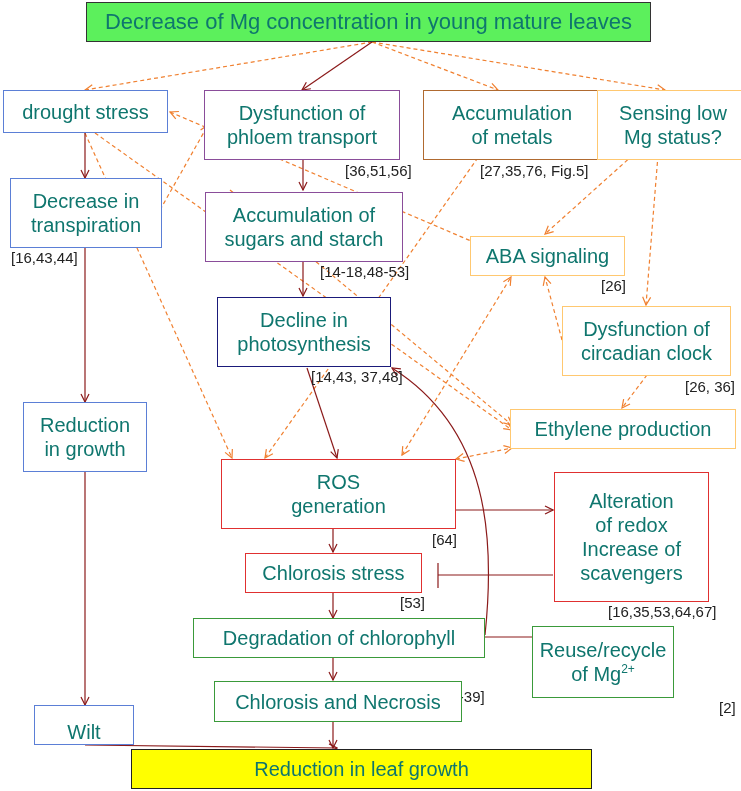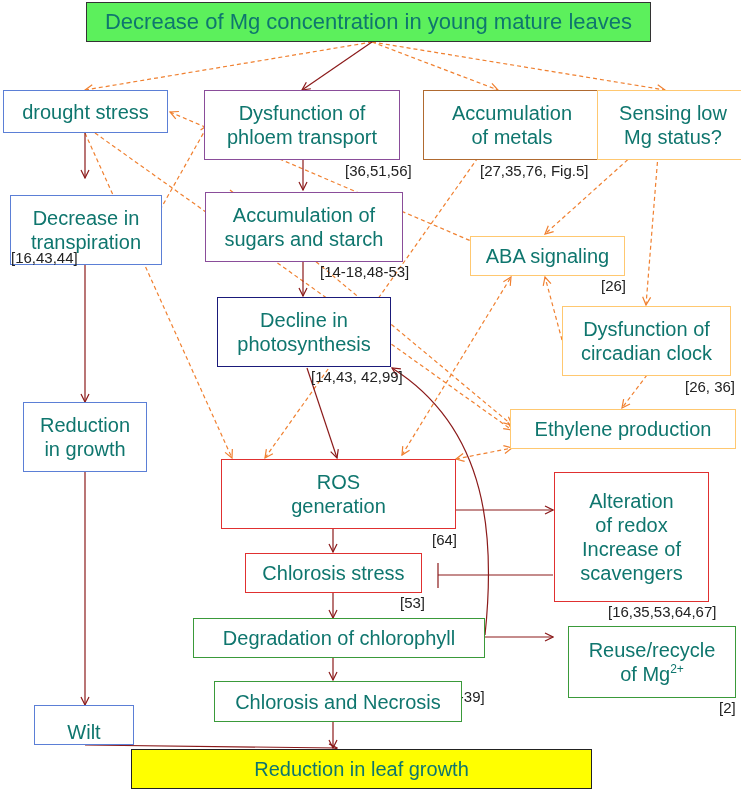--- a/index.html
+++ b/index.html
@@ -70,34 +70,34 @@
 phloem transport</span></div>
 <div class="ref" style="left:345px;top:162px;">[36,51,56]</div>
 
 <div class="box" style="left:423px;top:90px;width:178px;height:70px;border-color:#b06a30;"><span>Accumulation
 of metals</span></div>
 <div class="ref" style="left:480px;top:162px;">[27,35,76, Fig.5]</div>
 
 <div class="box" style="left:597px;top:90px;width:152px;height:70px;border-color:#ffc870;"><span>Sensing low
 Mg status?</span></div>
 
-<div class="box" style="left:10px;top:195px;width:152px;height:70px;border-color:#5b7fd6;"><span>Decrease in
+<div class="box" style="left:10px;top:178px;width:152px;height:70px;border-color:#5b7fd6;"><span>Decrease in
 transpiration</span></div>
 <div class="ref" style="left:11px;top:249px;">[16,43,44]</div>
 
 <div class="box" style="left:205px;top:192px;width:198px;height:70px;border-color:#8a4d9a;"><span>Accumulation of
 sugars and starch</span></div>
 <div class="ref" style="left:320px;top:263px;">[14-18,48-53]</div>
 
 <div class="box" style="left:470px;top:236px;width:155px;height:40px;border-color:#ffc870;"><span>ABA signaling</span></div>
 <div class="ref" style="left:601px;top:277px;">[26]</div>
 
 <div class="box" style="left:217px;top:297px;width:174px;height:70px;border-color:#1a1a7a;"><span>Decline in
 photosynthesis</span></div>
-<div class="ref" style="left:311px;top:368px;">[14,43, 42,99]</div>
+<div class="ref" style="left:311px;top:368px;">[14,43, 37,48]</div>
 
 <div class="box" style="left:562px;top:306px;width:169px;height:70px;border-color:#ffc870;"><span>Dysfunction of
 circadian clock</span></div>
 <div class="ref" style="left:685px;top:378px;">[26, 36]</div>
 
 <div class="box" style="left:23px;top:402px;width:124px;height:70px;border-color:#5b7fd6;"><span>Reduction
 in growth</span></div>
 
 <div class="box" style="left:510px;top:409px;width:226px;height:40px;border-color:#ffc870;"><span>Ethylene production</span></div>
 <div class="ref" style="left:715px;top:456px;padding-left:38px;">[35]</div>
@@ -111,21 +111,21 @@
 Increase of
 scavengers</span></div>
 <div class="ref" style="left:608px;top:603px;">[16,35,53,64,67]</div>
 
 <div class="box" style="left:245px;top:553px;width:177px;height:40px;border-color:#e03030;"><span>Chlorosis stress</span></div>
 <div class="ref" style="left:400px;top:594px;">[53]</div>
 
 <div class="box" style="left:193px;top:618px;width:292px;height:40px;border-color:#3a9a3a;"><span>Degradation of chlorophyll</span></div>
 <div class="ref" style="left:438px;top:659px;margin-top:29px;">[35-39]</div>
 
-<div class="box" style="left:568px;top:626px;width:168px;height:72px;border-color:#3a9a3a;"><span><span>Reuse/recycle
+<div class="box" style="left:532px;top:626px;width:142px;height:72px;border-color:#3a9a3a;"><span><span>Reuse/recycle
 of Mg</span><span class="sup">2+</span></span></div>
 <div class="ref" style="left:719px;top:699px;">[2]</div>
 
 <div class="box" style="left:34px;top:705px;width:100px;height:40px;border-color:#5b7fd6;align-items:flex-end;"><span>Wilt</span></div>
 
 <div class="box" style="left:214px;top:681px;width:248px;height:41px;border-color:#3a9a3a;"><span>Chlorosis and Necrosis</span></div>
 
 <div class="box" style="left:107px;top:749px;width:461px;height:40px;background:#ffff00;border-color:#222;margin-left:24px;"><span>Reduction in leaf growth</span></div>
 
 </body></html>

